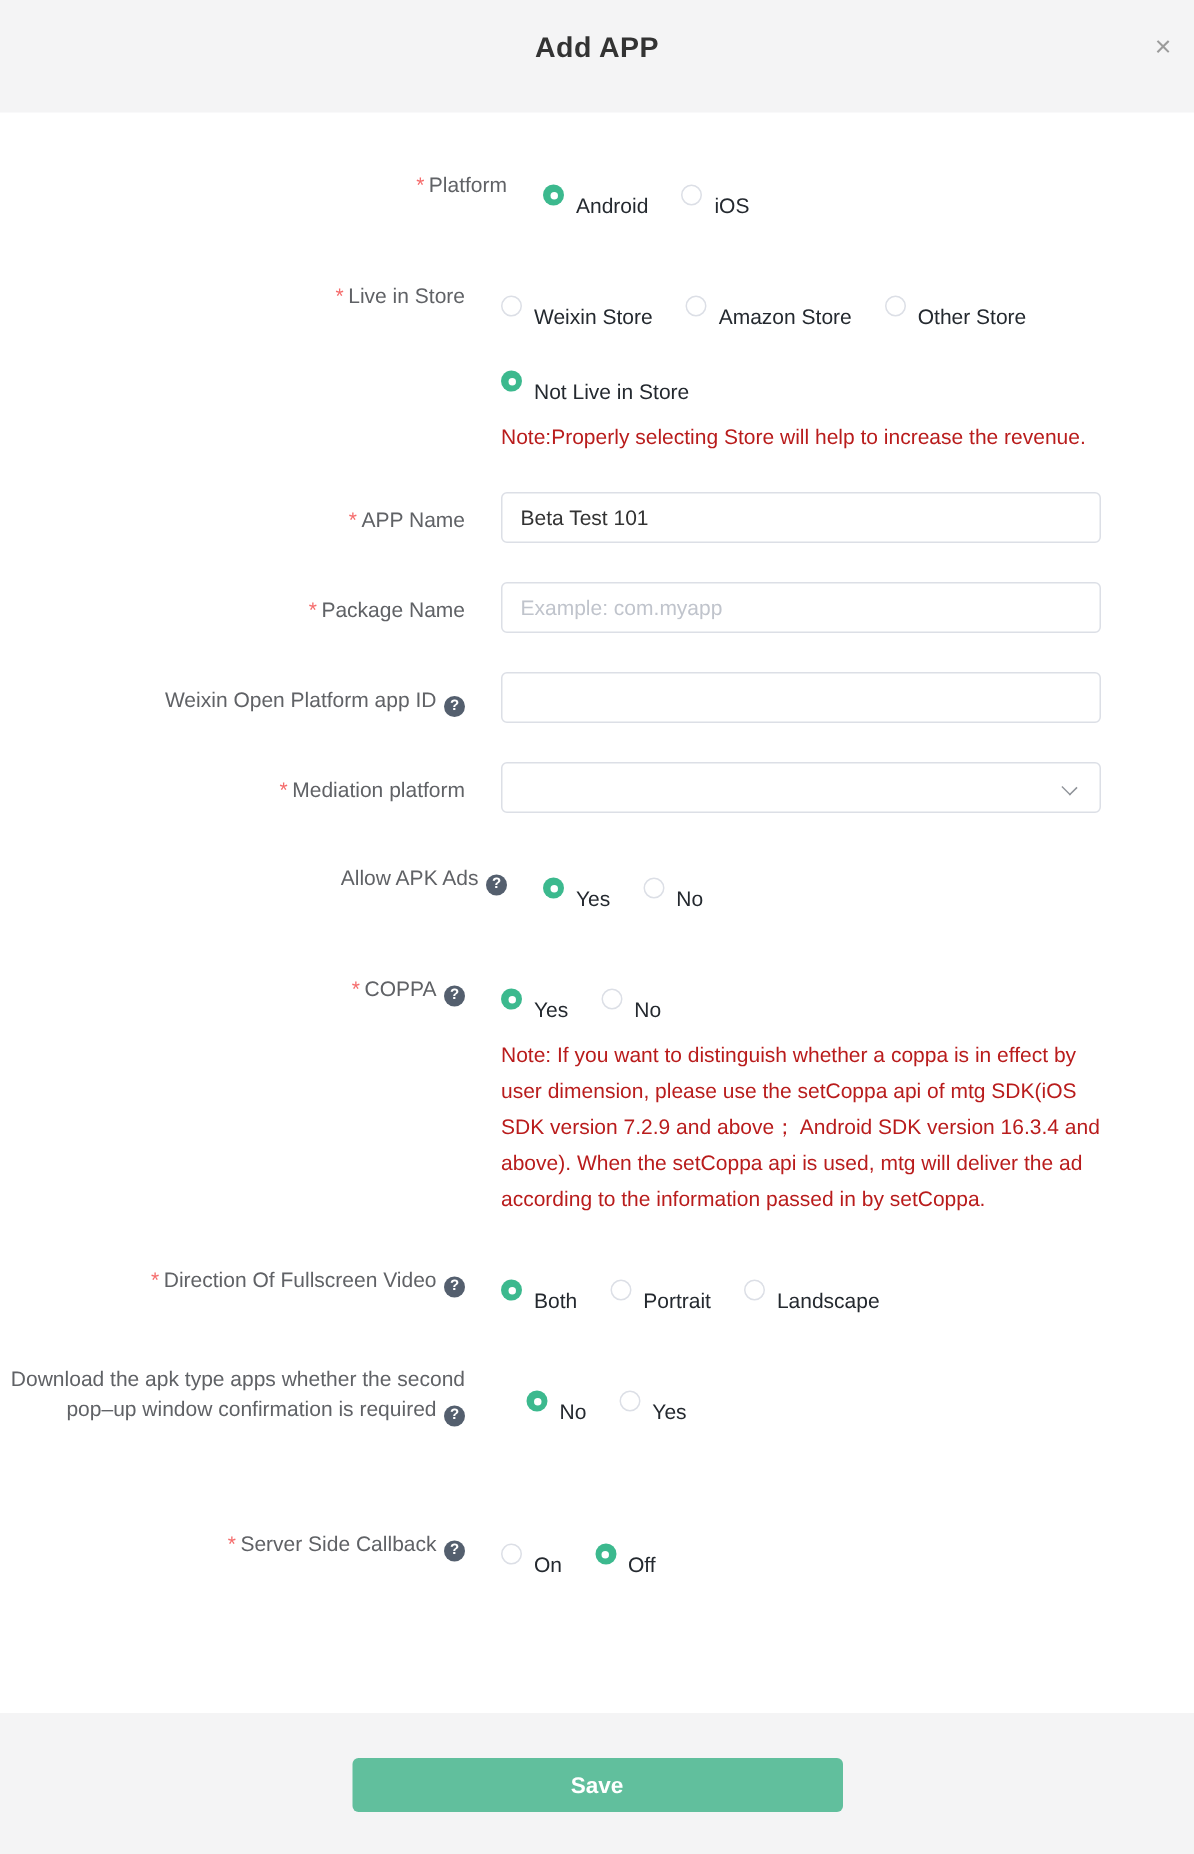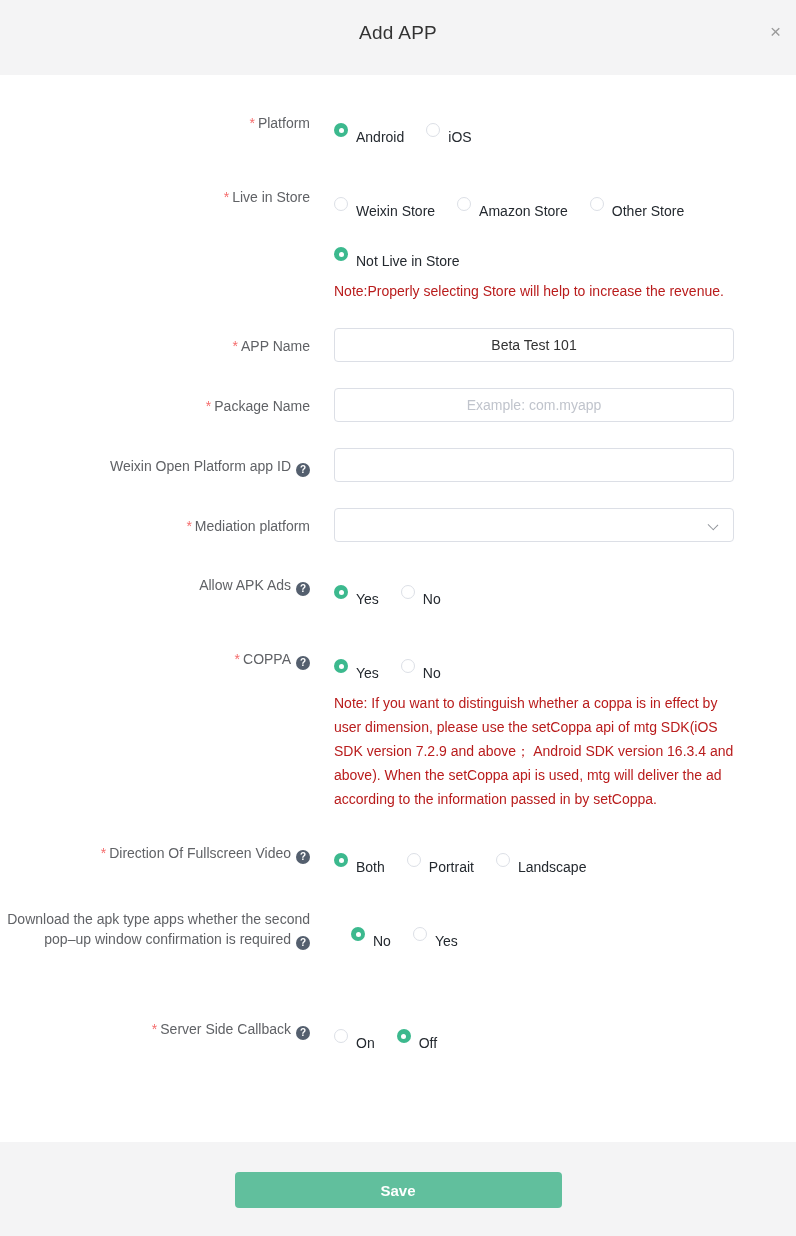--- a/index.html
+++ b/index.html
@@ -17,21 +17,21 @@
     height:75px;
     background:#f4f4f5;
     position:relative;
     display:flex;
     align-items:flex-start;
     justify-content:center;
   }
   .dialog-title {
     margin-top:22px;
     font-size:19px;
-    font-weight:normal;
+    font-weight:bold;
     color:#333333;
     letter-spacing:.3px;
   }
   .close-btn {
     position:absolute;
     right:15px;
     top:22px;
     font-size:19px;
     color:#9b9b9b;
     cursor:pointer;
@@ -47,21 +47,21 @@
     flex:none;
     text-align:right;
     font-size:14px;
     color:#606266;
     line-height:20px;
   }
   .ctrl-col { margin-left:24px; width:400px; }
   .req { color:#f56c6c; margin-right:3px; }
 
   
-  .mb40 { margin-bottom:40px; }
+  .mb40 { margin-bottom:40px;padding-left:28px; }
   .mb33 { margin-bottom:33px; }
   .mb32 { margin-bottom:32px; }
   .mb26 { margin-bottom:26px; }
   .mb25 { margin-bottom:25px; }
   .mb68 { margin-bottom:68px;gap:17px; }
   .input-row .label-col { padding-top:8px; }
   .pt8 { padding-top:8px; }
 
   
   .radio-group { display:flex; align-items:center; gap:22px; line-height:20px; }
@@ -92,21 +92,21 @@
     font-size:10px; font-weight:bold; line-height:1;
     margin-left:5px; vertical-align:-2px; cursor:pointer;
   }
 
   
   .text-input {
     width:400px; height:34px;
     border:1px solid #dcdfe6; border-radius:4px;
     padding:0 12px; font-size:14px; color:#333;
     font-family:"Liberation Sans", sans-serif;
-    outline:none; background:#fff;text-align:center;
+    outline:none; background:#fff;
   }
   .text-input::placeholder { color:#c0c4cc; }
   .select-box {
     width:400px; height:34px;
     border:1px solid #dcdfe6; border-radius:4px;
     background:#fff; position:relative; cursor:pointer;
   }
   .select-chevron {
     position:absolute; right:16px; top:12px;
     width:8px; height:8px;

